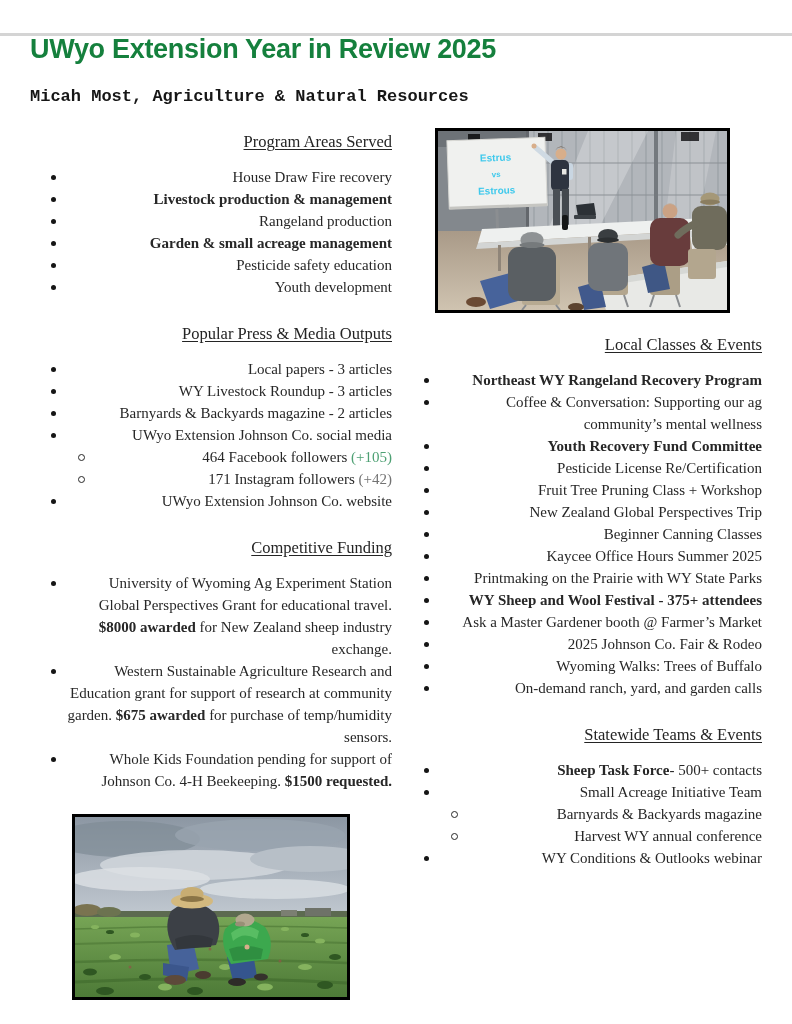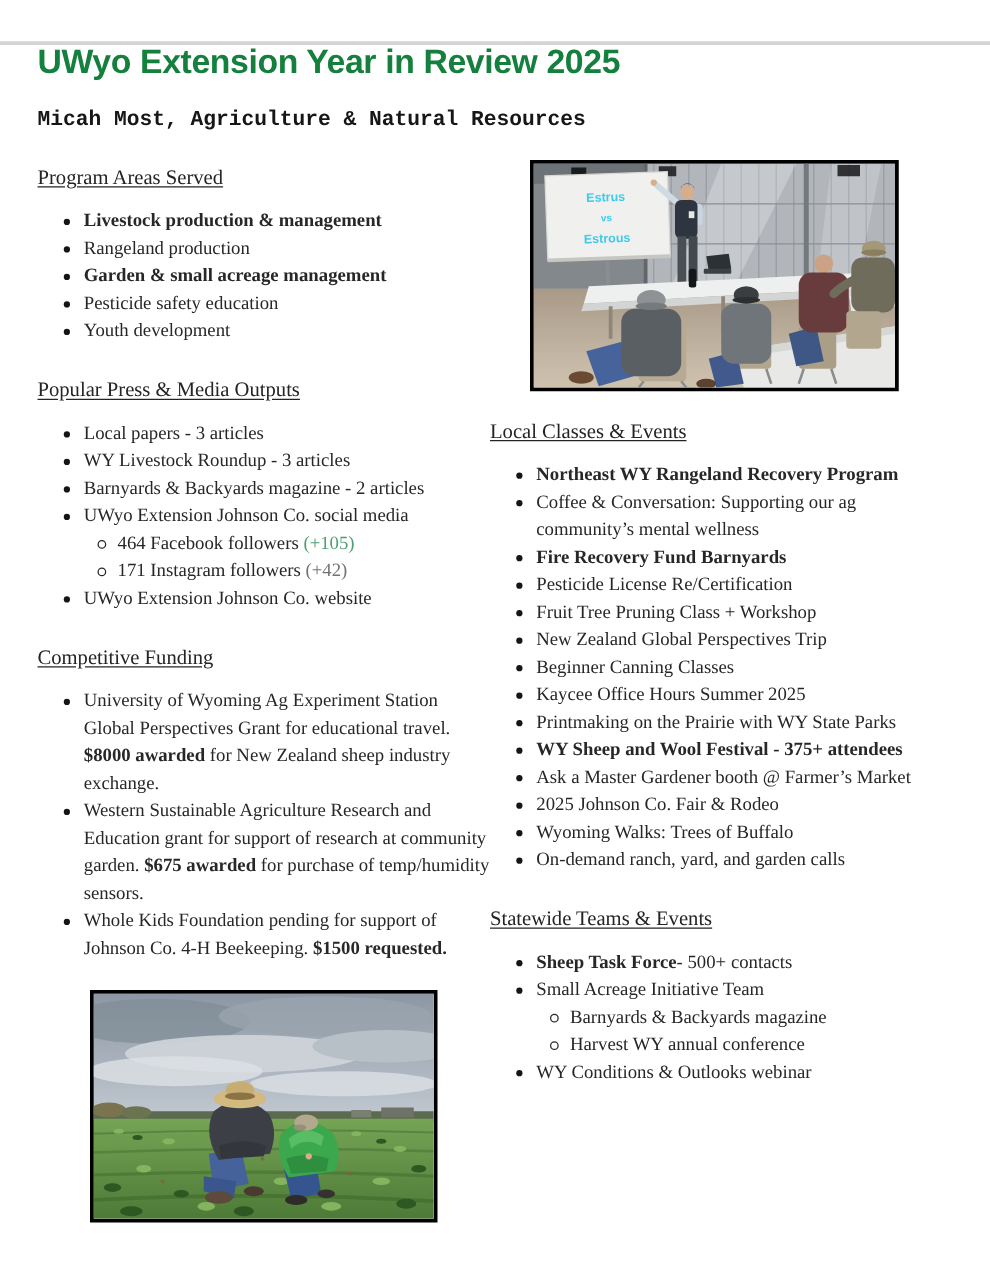--- a/index.html
+++ b/index.html
@@ -3,21 +3,21 @@
 <meta charset="utf-8">
 <style>
   html,body{margin:0;padding:0;width:792px;height:1024px;background:#ffffff;overflow:hidden;}
   .page{position:relative;width:792px;height:1024px;background:#fff;
         font-family:"Liberation Serif", serif;color:#272727;}
   .top-edge{position:absolute;top:0;left:0;width:100%;height:3px;background:#d4d4d4;}
   h1.title{margin:33px 30px 0 30px;font-family:"Liberation Sans", sans-serif;
            font-weight:700;font-size:27px;line-height:32px;color:#15803d;letter-spacing:-0.3px;}
   h2.subtitle{margin:21px 30px 0 30px;font-family:Liberation Mono, monospace;
               font-weight:700;font-size:17px;line-height:21px;color:#161616;}
-  .columns{display:flex;margin:21px 30px 0 30px;}
+  .columns{display:flex;margin:21px 30px 0 30px;gap:11px;text-align:right;}
   .col-left{width:362px;flex:0 0 362px;}
   .col-right{width:359px;flex:0 0 359px;}
   h3.sec-h{margin:26px 0 14px 0;font-weight:400;font-size:16.5px;line-height:20px;
            color:#242424;text-decoration:underline;text-underline-offset:2px;}
   .col-left h3.first{margin-top:4px;}
   .col-right h3.first{margin-top:22px;}
   ul.blist{list-style:none;margin:0;padding:0 0 0 20px;}
   ul.blist li{position:relative;padding-left:17px;font-size:15px;line-height:22px;color:#272727;}
   ul.blist li::before{content:"";position:absolute;left:1px;top:9px;width:5px;height:5px;
                       border-radius:50%;background:#151515;}
@@ -38,20 +38,21 @@
   <h1 class="title">UWyo Extension Year in Review 2025</h1>
   <h2 class="subtitle">Micah Most, Agriculture &amp; Natural Resources</h2>
 
   <div class="columns">
 
     <div class="col-left">
 
       <section>
         <h3 class="sec-h first">Program Areas Served</h3>
         <ul class="blist">
+            <li><span>House Draw Fire recovery</span></li>
             <li><span class="b">Livestock production &amp; management</span></li>
             <li><span>Rangeland production</span></li>
             <li><span class="b">Garden &amp; small acreage management</span></li>
             <li><span>Pesticide safety education</span></li>
             <li><span>Youth development</span></li>
           </ul>
       </section>
 
       <section>
         <h3 class="sec-h">Popular Press &amp; Media Outputs</h3>
@@ -258,21 +259,21 @@
             <rect x="250" y="118" width="28" height="30" rx="3" fill="#b3a68e"></rect>
           </g>
         </svg>
       </figure>
 
       <section>
         <h3 class="sec-h first">Local Classes &amp; Events</h3>
         <ul class="blist">
             <li><span class="b">Northeast WY Rangeland Recovery Program</span></li>
             <li><span>Coffee &amp; Conversation: Supporting our ag community’s mental wellness</span></li>
-            <li><span class="b">Fire Recovery Fund Barnyards</span></li>
+            <li><span class="b">Youth Recovery Fund Committee</span></li>
             <li><span>Pesticide License Re/Certification</span></li>
             <li><span>Fruit Tree Pruning Class + Workshop</span></li>
             <li><span>New Zealand Global Perspectives Trip</span></li>
             <li><span>Beginner Canning Classes</span></li>
             <li><span>Kaycee Office Hours Summer 2025</span></li>
             <li><span>Printmaking on the Prairie with WY State Parks</span></li>
             <li><span class="b">WY Sheep and Wool Festival - 375+ attendees</span></li>
             <li><span>Ask a Master Gardener booth @ Farmer’s Market</span></li>
             <li><span>2025 Johnson Co. Fair &amp; Rodeo</span></li>
             <li><span>Wyoming Walks: Trees of Buffalo</span></li>

